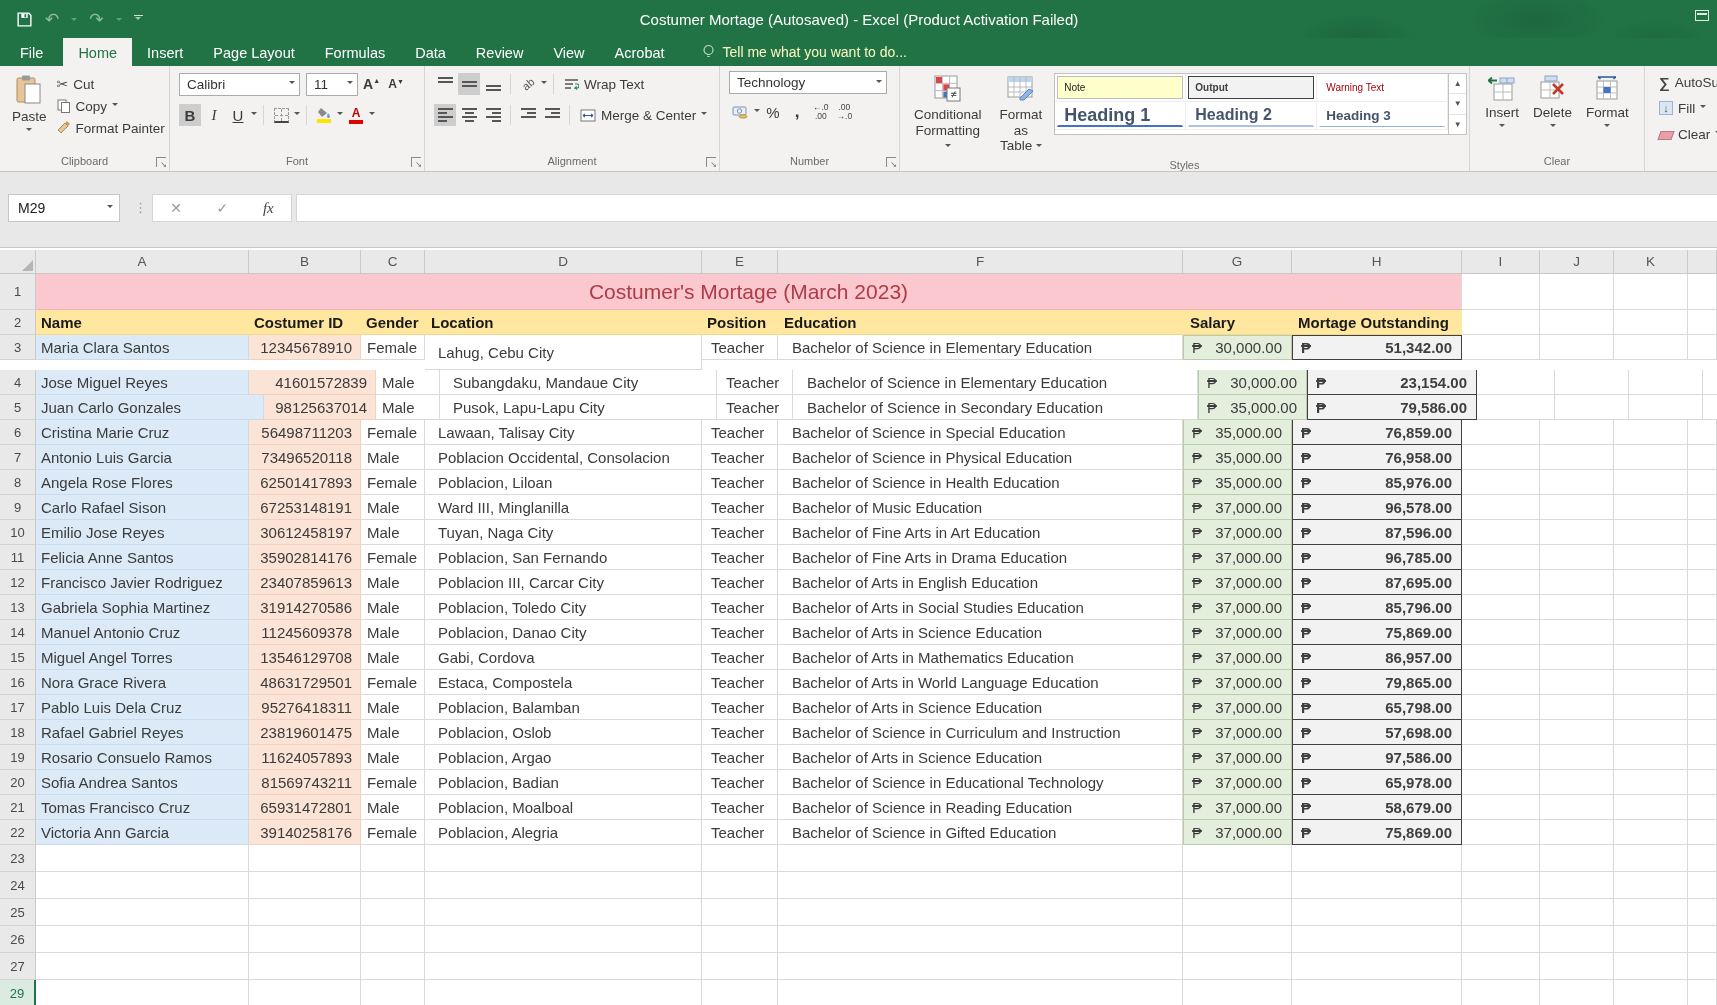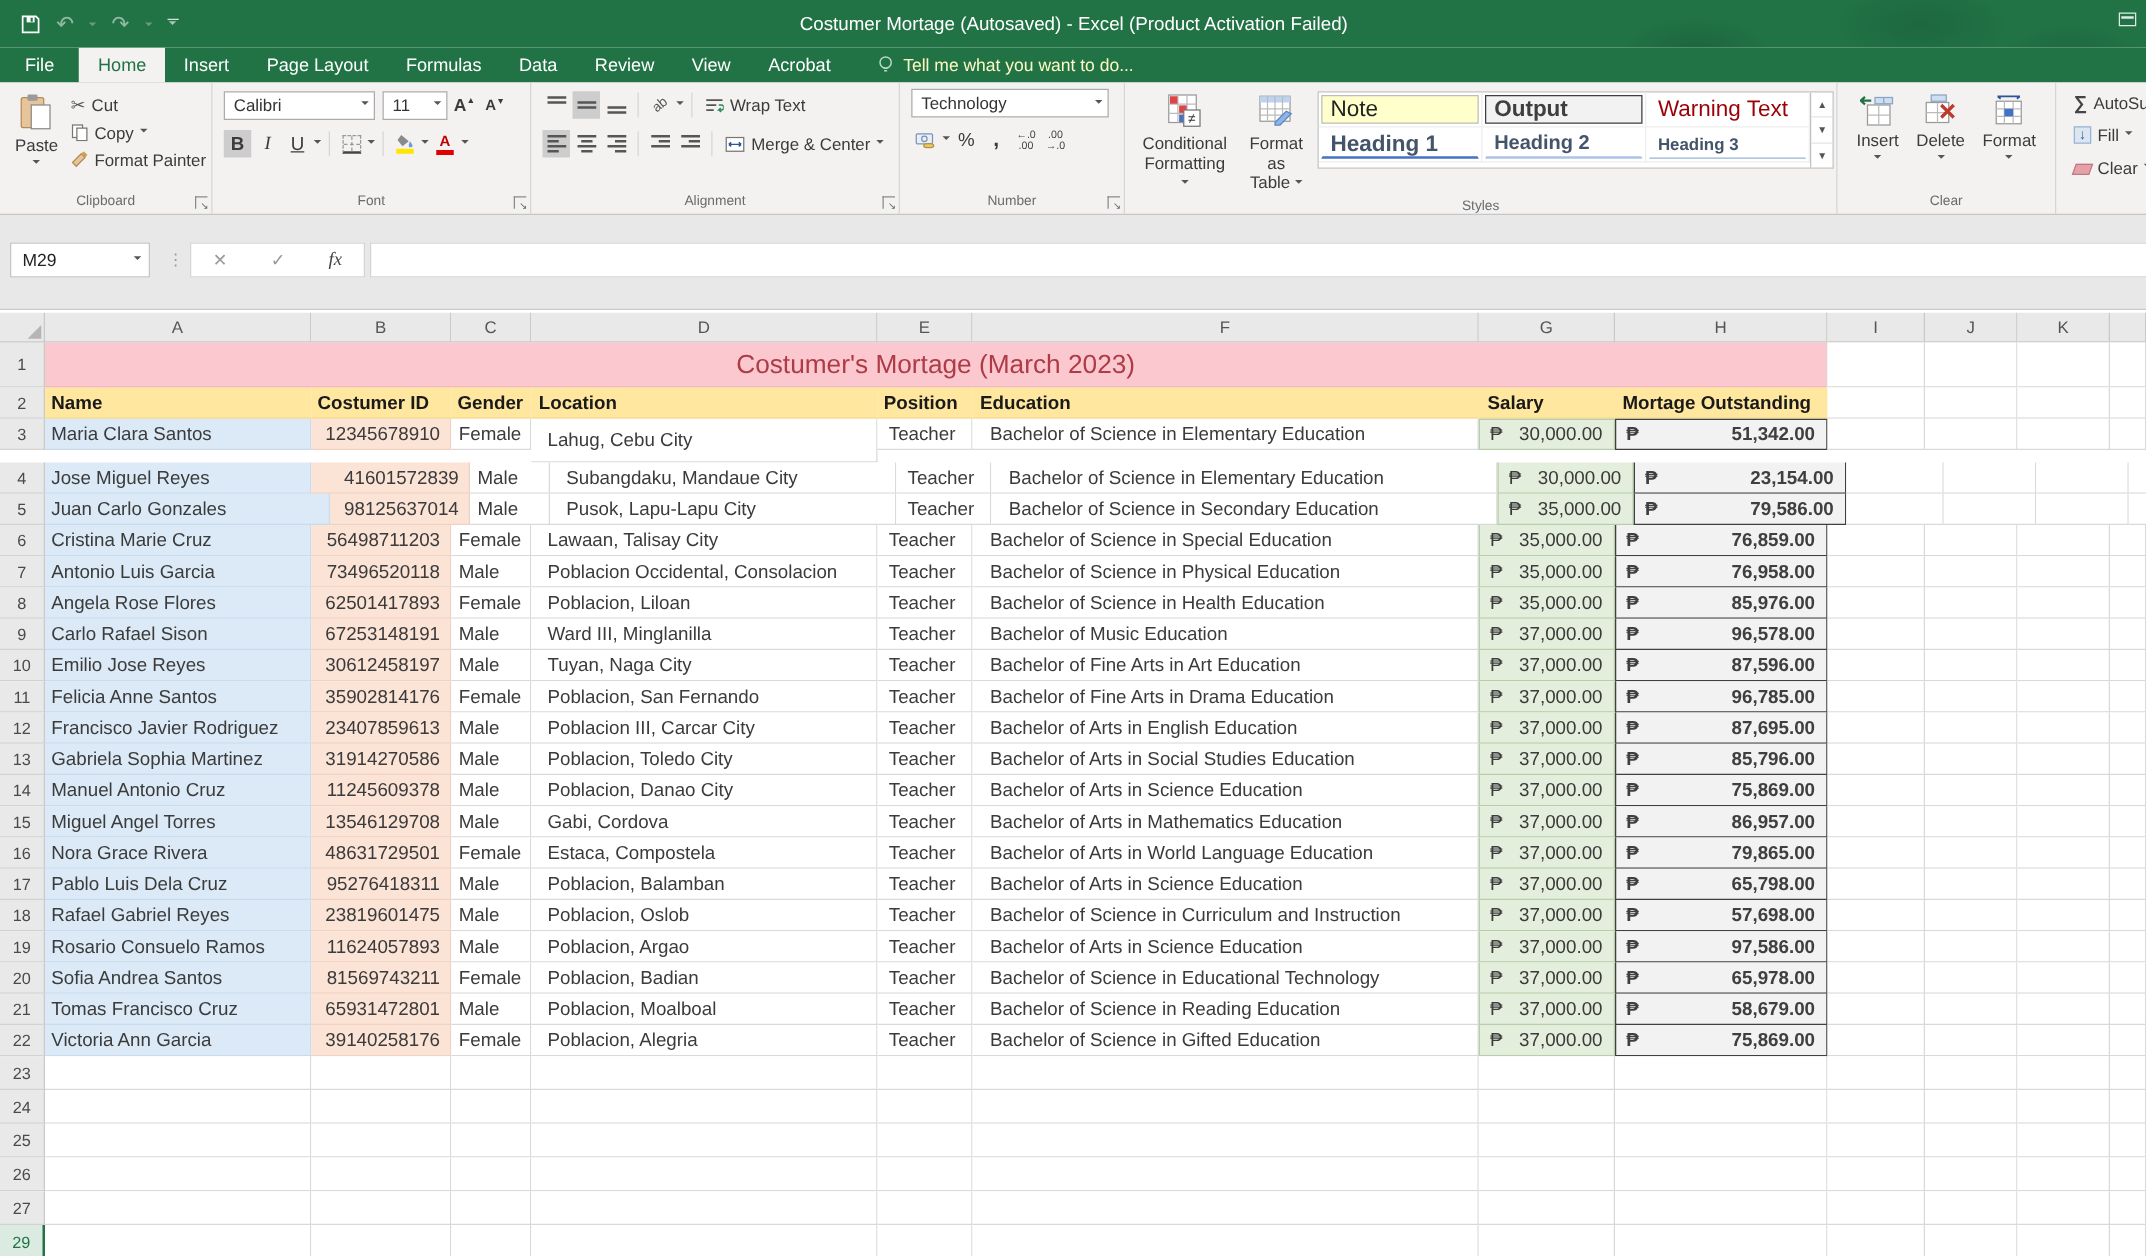--- a/index.html
+++ b/index.html
@@ -63,21 +63,21 @@
   .borders-ic:after { content:""; position:absolute; left:50%; top:0; bottom:0; width:0; border-left:1px dashed #9a9a9a; }
   .borders-ic:before { content:""; position:absolute; top:50%; left:0; right:0; height:0; border-top:1px dashed #9a9a9a; }
   .colorbar { display:flex; flex-direction:column; align-items:center; line-height:1; }
   .colorbar .bar { width:14px; height:4px; margin-top:1px; }
 
   .decbtn { display:flex; flex-direction:column; align-items:center; font-size:8.5px; color:#444; line-height:1.1; padding:0 3px; }
 
   .gallery { display:flex; border:1px solid #c2c2c2; background:#fff; }
   .gcells { display:grid; grid-template-columns:repeat(3, 131px); grid-auto-rows:28px; }
   .gcell { border-right:1px solid #ededed; border-bottom:1px solid #ededed; padding:2px; }
-  .gin { width:100%; height:100%; display:flex; align-items:center; padding:0 6px; font-size:18px; color:#222; border:1px solid transparent; white-space:nowrap; overflow:hidden; }
+  .gin { width:100%; height:100%; display:flex; align-items:center; padding:0 6px; font-size:10px; color:#222; border:1px solid transparent; white-space:nowrap; overflow:hidden; }
   .g-note { background:#FFFFCC; border-color:#bdbdbd; }
   .g-output { background:#F2F2F2; border-color:#3f3f3f; color:#3f3f3f; font-weight:bold; }
   .g-warning { color:#9C0006; }
   .g-h1 { color:#44546A; font-weight:bold; font-size:18px; border-bottom:2px solid #4472C4; }
   .g-h2 { color:#44546A; font-weight:bold; font-size:16px; border-bottom:2px solid #ACC3E7; }
   .g-h3 { color:#44546A; font-weight:bold; font-size:13.5px; border-bottom:1px solid #95B3D7; }
   .gscroll { width:18px; border-left:1px solid #c2c2c2; display:flex; flex-direction:column; }
   .gscroll div { flex:1; display:flex; align-items:center; justify-content:center; font-size:8px; color:#555; border-bottom:1px solid #e4e4e4; }
 
   

